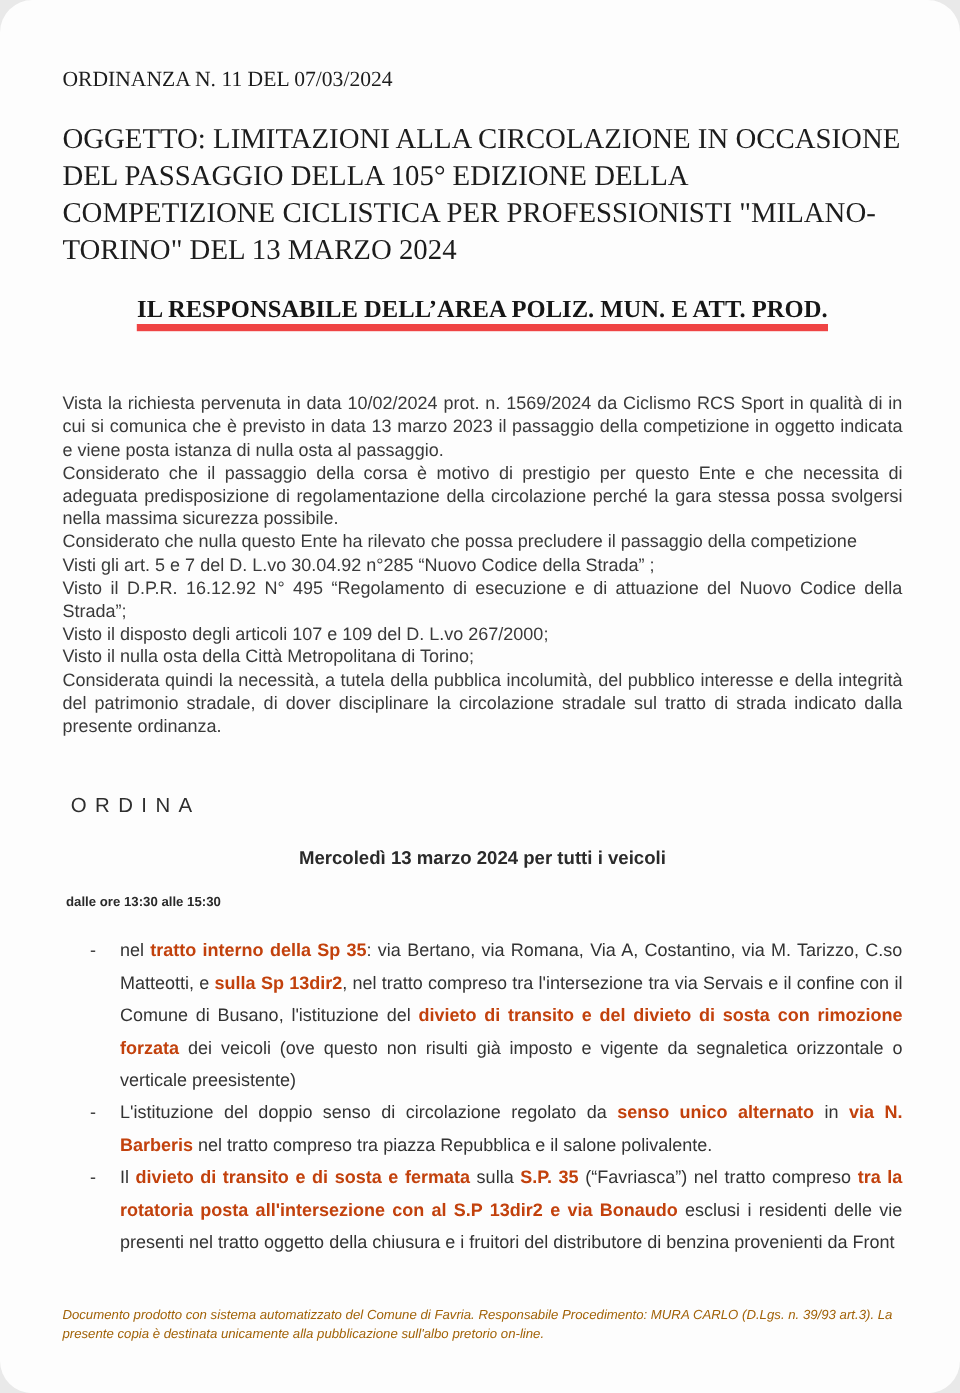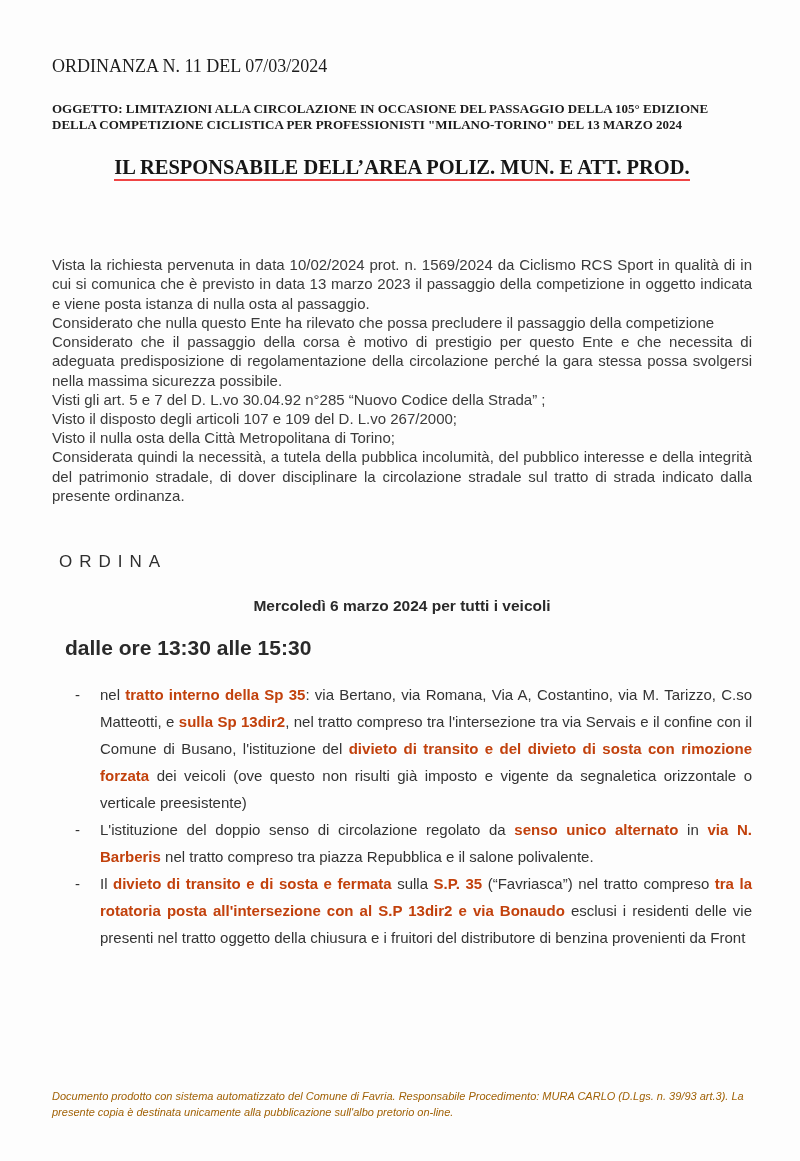--- a/index.html
+++ b/index.html
@@ -5,52 +5,52 @@
   html, body { margin: 0; padding: 0; background: #e9e9e9; }
   .page {
     position: relative;
     width: 800px;
     height: 1161px;
     margin: 0 auto;
     background: #fdfdfd;
     box-sizing: border-box;
     padding: 55px 48px 0 52px;
     overflow: hidden;
+    border-radius: 27px;
   }
   
   .ord-number {
     font-family: "Liberation Serif", serif;
     font-size: 18px;
     line-height: 1.25;
     color: #1c1c1c;
     margin: 0;
   }
   .subject {
     font-family: "Liberation Serif", serif;
-    font-size: 13px;
+    font-size: 24px;
     line-height: 1.3;
     color: #1c1c1c;
     margin: 23px 0 0 0;
-    font-weight: bold;
   }
   .main-heading {
     margin: 22px 0 0 0;
     text-align: center;
     font-family: "Liberation Serif", serif;
     font-size: 20.5px;
     font-weight: bold;
     color: #161616;
   }
   .main-heading .underline {
-    border-bottom: 2px solid #ef4444;
+    border-bottom: 6px solid #ef4444;
     padding-bottom: 1px;
   }
   
   .preamble {
-    margin-top: 76px;
+    margin-top: 57px;
     font-family: "Liberation Sans", sans-serif;
     font-size: 15px;
     line-height: 19.2px;
     color: #3a3a3a;
   }
   .preamble p { margin: 0; text-align: justify; }
   .ordina {
     margin-top: 47px;
     text-align: left;
     font-family: "Liberation Sans", sans-serif;
@@ -61,23 +61,23 @@
   }
   .date-line {
     margin: 25px 0 0 0;
     text-align: center;
     font-family: "Liberation Sans", sans-serif;
     font-size: 15.5px;
     font-weight: bold;
     color: #2a2a2a;
   }
   .time-line {
-    margin: 21px 0 0 13px;
+    margin: 21px 0 0 3px;
     font-family: "Liberation Sans", sans-serif;
-    font-size: 21px;
+    font-size: 11px;
     font-weight: bold;
     color: #2a2a2a;
   }
   .provisions {
     margin: 21px 0 0 0;
     padding: 0;
     list-style: none;
     font-family: "Liberation Sans", sans-serif;
     font-size: 15px;
     line-height: 27px;
@@ -114,31 +114,32 @@
 <div class="page">
 
   <p class="ord-number">ORDINANZA N. 11 DEL 07/03/2024</p>
 
   <p class="subject">OGGETTO: LIMITAZIONI ALLA CIRCOLAZIONE IN OCCASIONE DEL PASSAGGIO DELLA 105° EDIZIONE DELLA COMPETIZIONE CICLISTICA PER PROFESSIONISTI "MILANO-TORINO" DEL 13 MARZO 2024</p>
 
   <h1 class="main-heading"><span class="underline">IL RESPONSABILE DELL’AREA POLIZ. MUN. E ATT. PROD.</span></h1>
 
   <div class="preamble">
       <p>Vista la richiesta pervenuta in data 10/02/2024 prot. n. 1569/2024 da Ciclismo RCS Sport in qualità di in cui si comunica che è previsto in data 13 marzo 2023 il passaggio della competizione in oggetto indicata e viene posta istanza di nulla osta al passaggio.</p>
+      <p>Considerato che il passaggio della corsa è motivo di prestigio per questo Ente e che necessita di adeguata predisposizione di regolamentazione della circolazione perché la gara stessa possa svolgersi nella massima sicurezza possibile.</p>
       <p>Considerato che nulla questo Ente ha rilevato che possa precludere il passaggio della competizione</p>
-      <p>Considerato che il passaggio della corsa è motivo di prestigio per questo Ente e che necessita di adeguata predisposizione di regolamentazione della circolazione perché la gara stessa possa svolgersi nella massima sicurezza possibile.</p>
       <p>Visti gli art. 5 e 7 del D. L.vo 30.04.92 n°285 “Nuovo Codice della Strada” ;</p>
+      <p>Visto il D.P.R. 16.12.92 N° 495 “Regolamento di esecuzione e di attuazione del Nuovo Codice della Strada”;</p>
       <p>Visto il disposto degli articoli 107 e 109 del D. L.vo 267/2000;</p>
       <p>Visto il nulla osta della Città Metropolitana di Torino;</p>
       <p>Considerata quindi la necessità, a tutela della pubblica incolumità, del pubblico interesse e della integrità del patrimonio stradale, di dover disciplinare la circolazione stradale sul tratto di strada indicato dalla presente ordinanza.</p>
     </div>
 
   <div class="ordina">ORDINA</div>
 
-  <p class="date-line">Mercoledì 6 marzo 2024 per tutti i veicoli</p>
+  <p class="date-line">Mercoledì 13 marzo 2024 per tutti i veicoli</p>
 
   <p class="time-line">dalle ore 13:30 alle 15:30</p>
 
   <ul class="provisions">
       <li><span class="marker">-</span><span>nel </span><b>tratto interno della Sp 35</b><span>: via Bertano, via Romana, Via A, Costantino, via M. Tarizzo, C.so Matteotti, e </span><b>sulla Sp 13dir2</b><span>, nel tratto compreso tra l'intersezione tra via Servais e il confine con il Comune di Busano, l'istituzione del </span><b>divieto di transito e del divieto di sosta con rimozione forzata</b><span> dei veicoli (ove questo non risulti già imposto e vigente da segnaletica orizzontale o verticale preesistente)</span></li>
       <li><span class="marker">-</span><span>L'istituzione del doppio senso di circolazione regolato da </span><b>senso unico alternato</b><span> in </span><b>via N. Barberis</b><span> nel tratto compreso tra piazza Repubblica e il salone polivalente.</span></li>
       <li><span class="marker">-</span><span>Il </span><b>divieto di transito e di sosta e fermata</b><span> sulla </span><b>S.P. 35</b><span> (“Favriasca”) nel tratto compreso </span><b>tra la rotatoria posta all'intersezione con al S.P 13dir2 e via Bonaudo</b><span> esclusi i residenti delle vie presenti nel tratto oggetto della chiusura e i fruitori del distributore di benzina provenienti da Front</span></li>
     </ul>
 
   <p class="doc-footer">Documento prodotto con sistema automatizzato del Comune di Favria.  Responsabile Procedimento: MURA CARLO  (D.Lgs. n. 39/93 art.3). La presente copia è destinata unicamente alla pubblicazione sull'albo pretorio on-line.</p>

